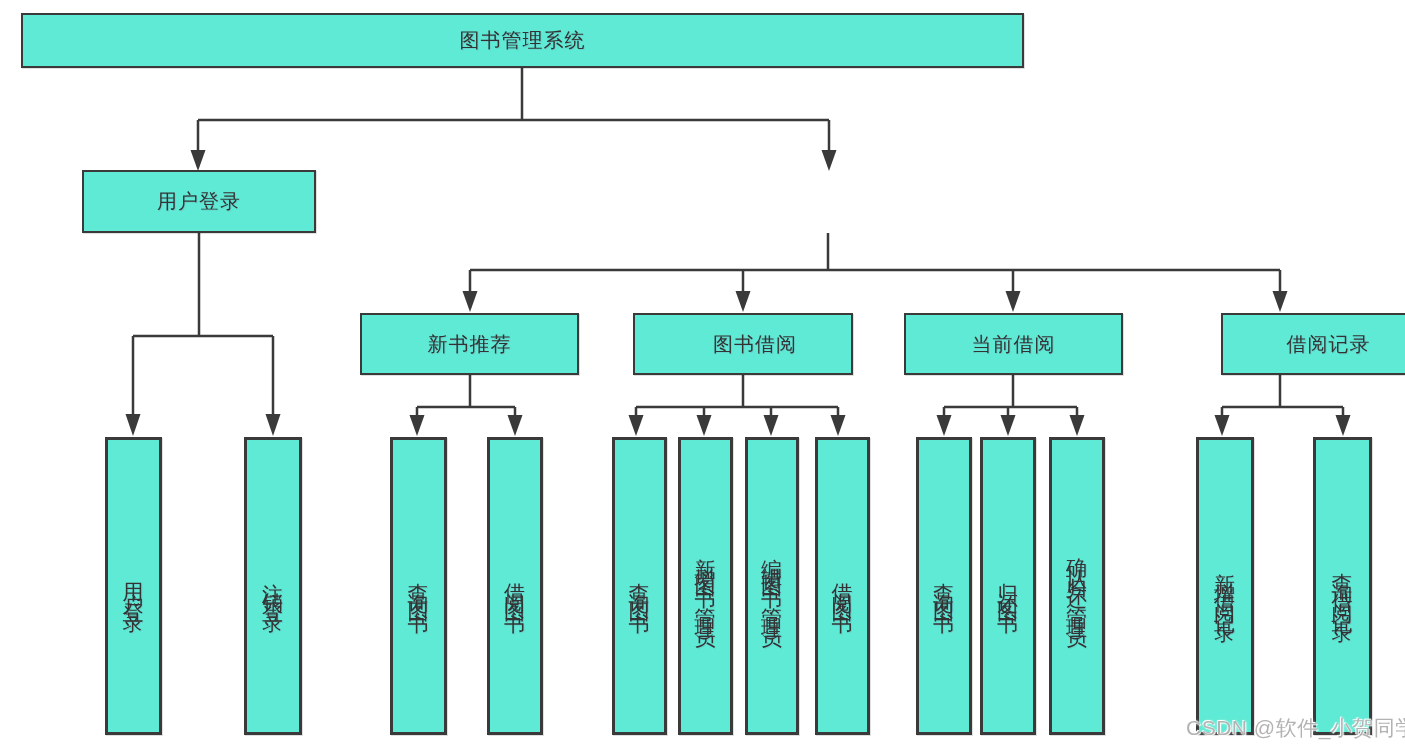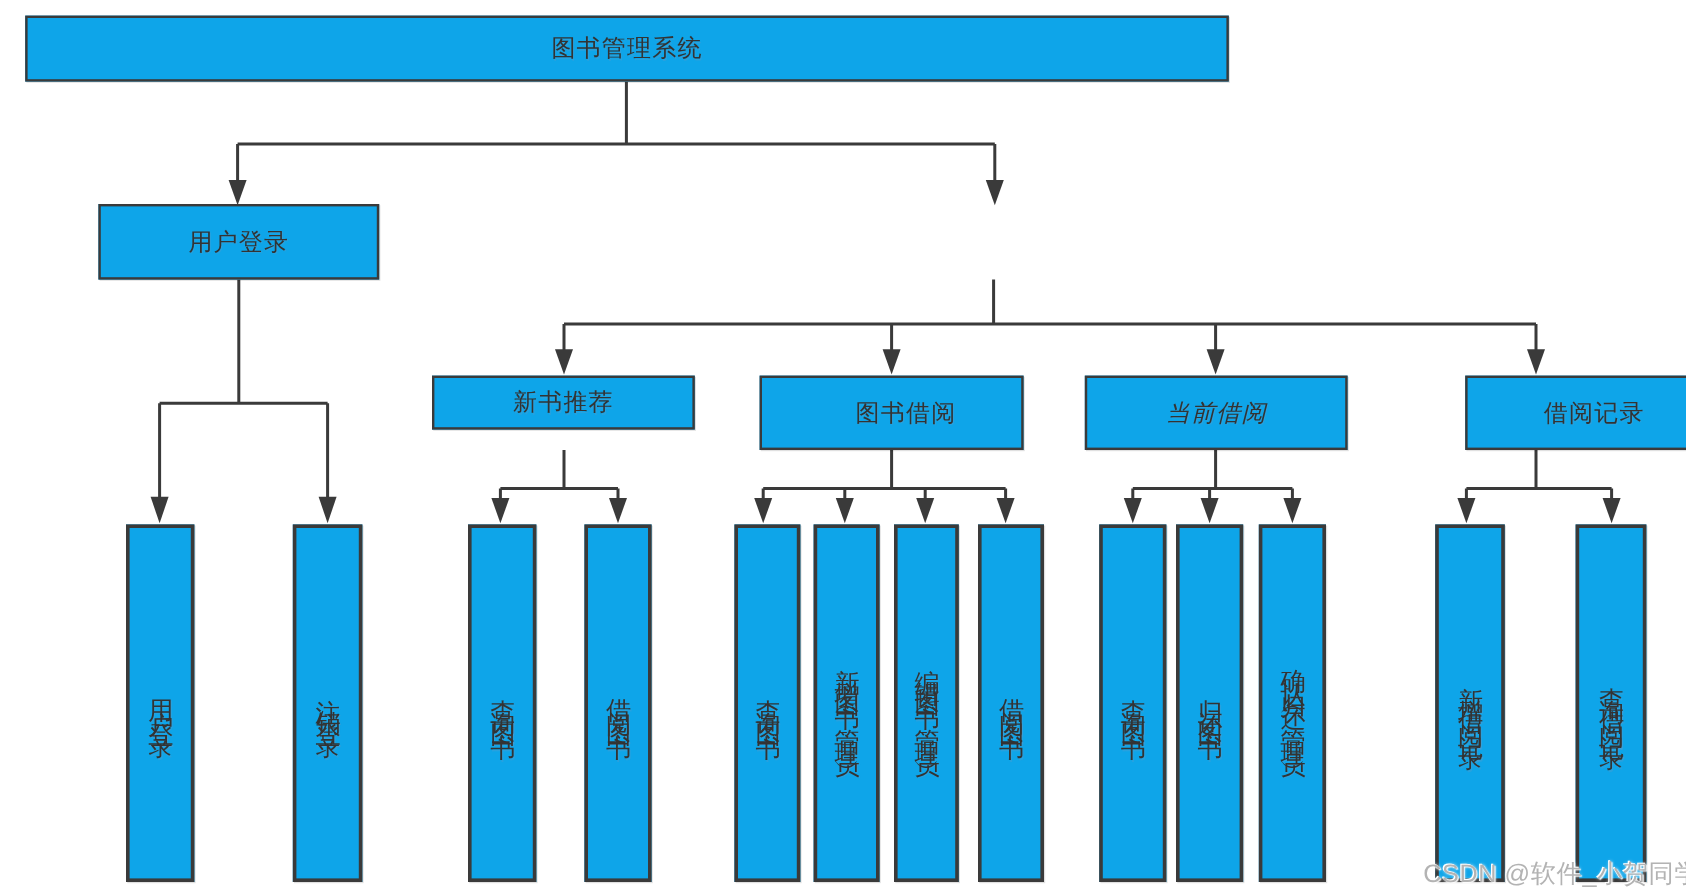--- a/index.html
+++ b/index.html
@@ -13,21 +13,21 @@
     position:relative;
     width:1405px;height:747px;
     background:var(--background);
     font-family:"Liberation Sans", sans-serif;
     color:var(--text);
     overflow:hidden;
   }
   svg.wires{position:absolute;left:0;top:0;z-index:1;}
   .node{
     position:absolute;
-    background:#0ea5e9;
+    background:#5eead4;
     border:2px solid var(--line);
     box-sizing:border-box;
     display:flex;
     align-items:center;
     justify-content:center;
     z-index:2;
     box-shadow:1px 1px 0 rgba(0,0,0,0.12);
   }
   .node .lbl{
     font-size:20px;
@@ -107,27 +107,27 @@
   </svg>
 
   <div class="node" style="left:21px;top:13px;width:1003px;height:55px;">
     <span class="lbl">图书管理系统</span>
   </div>
 
   <div class="node" style="left:82px;top:170px;width:234px;height:63px;">
     <span class="lbl">用户登录</span>
   </div>
 
-  <div class="node" style="left:360px;top:313px;width:219px;height:45px;">
+  <div class="node" style="left:360px;top:313px;width:219px;height:62px;">
     <span class="lbl">新书推荐</span>
   </div>
   <div class="node" style="left:633px;top:313px;width:220px;height:62px;padding-left:24px;">
     <span class="lbl">图书借阅</span>
   </div>
-  <div class="node" style="left:904px;top:313px;width:219px;height:62px;font-style:italic;">
+  <div class="node" style="left:904px;top:313px;width:219px;height:62px;">
     <span class="lbl">当前借阅</span>
   </div>
   <div class="node" style="left:1173px;top:313px;width:215px;height:62px;margin-left:48px;">
     <span class="lbl">借阅记录</span>
   </div>
 
   <div class="node leaf" style="left:105px;top:437px;width:57px;height:298px;">
     <span class="lbl">用户登录</span>
   </div>
   <div class="node leaf" style="left:244px;top:437px;width:58px;height:298px;">

